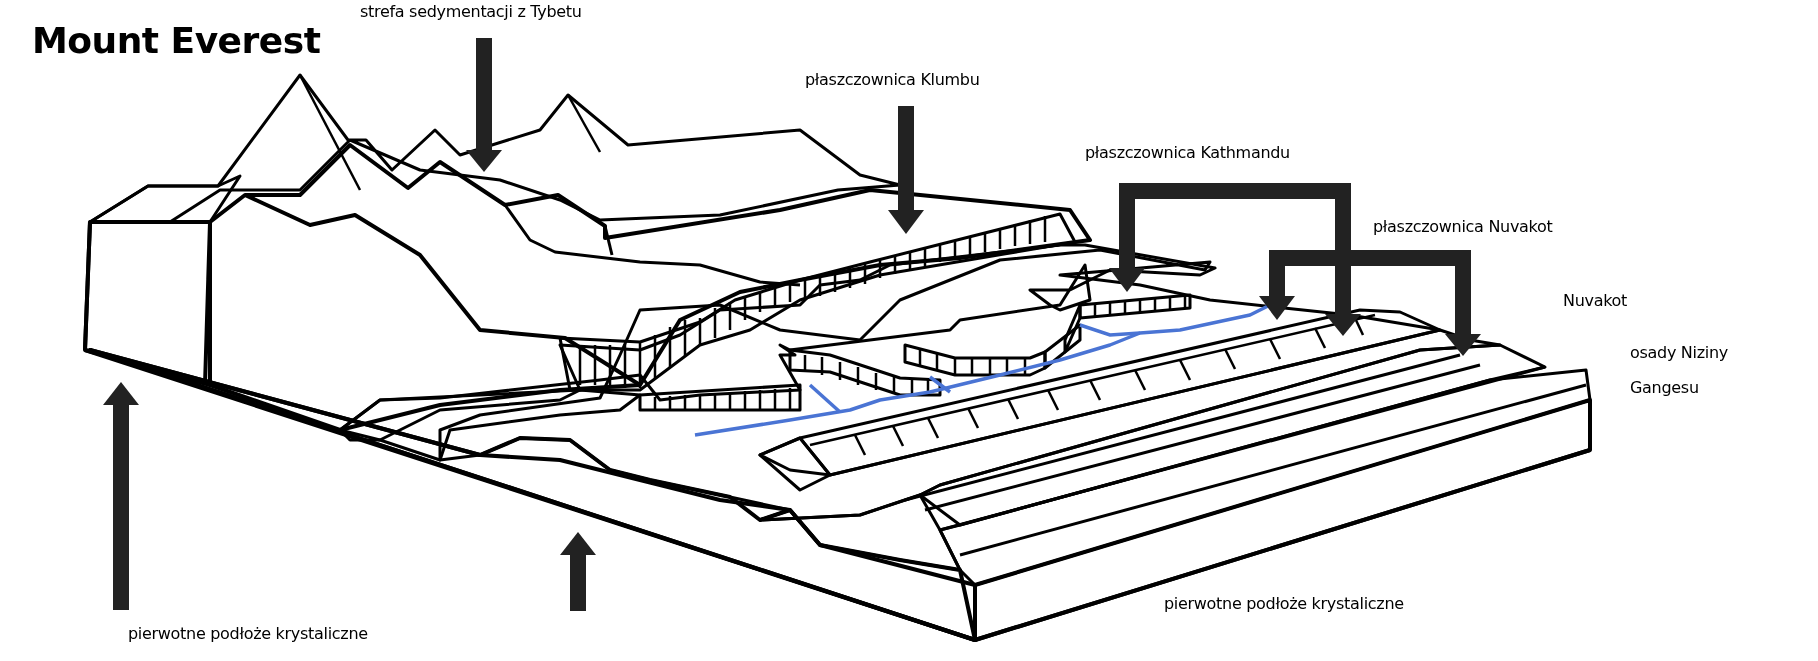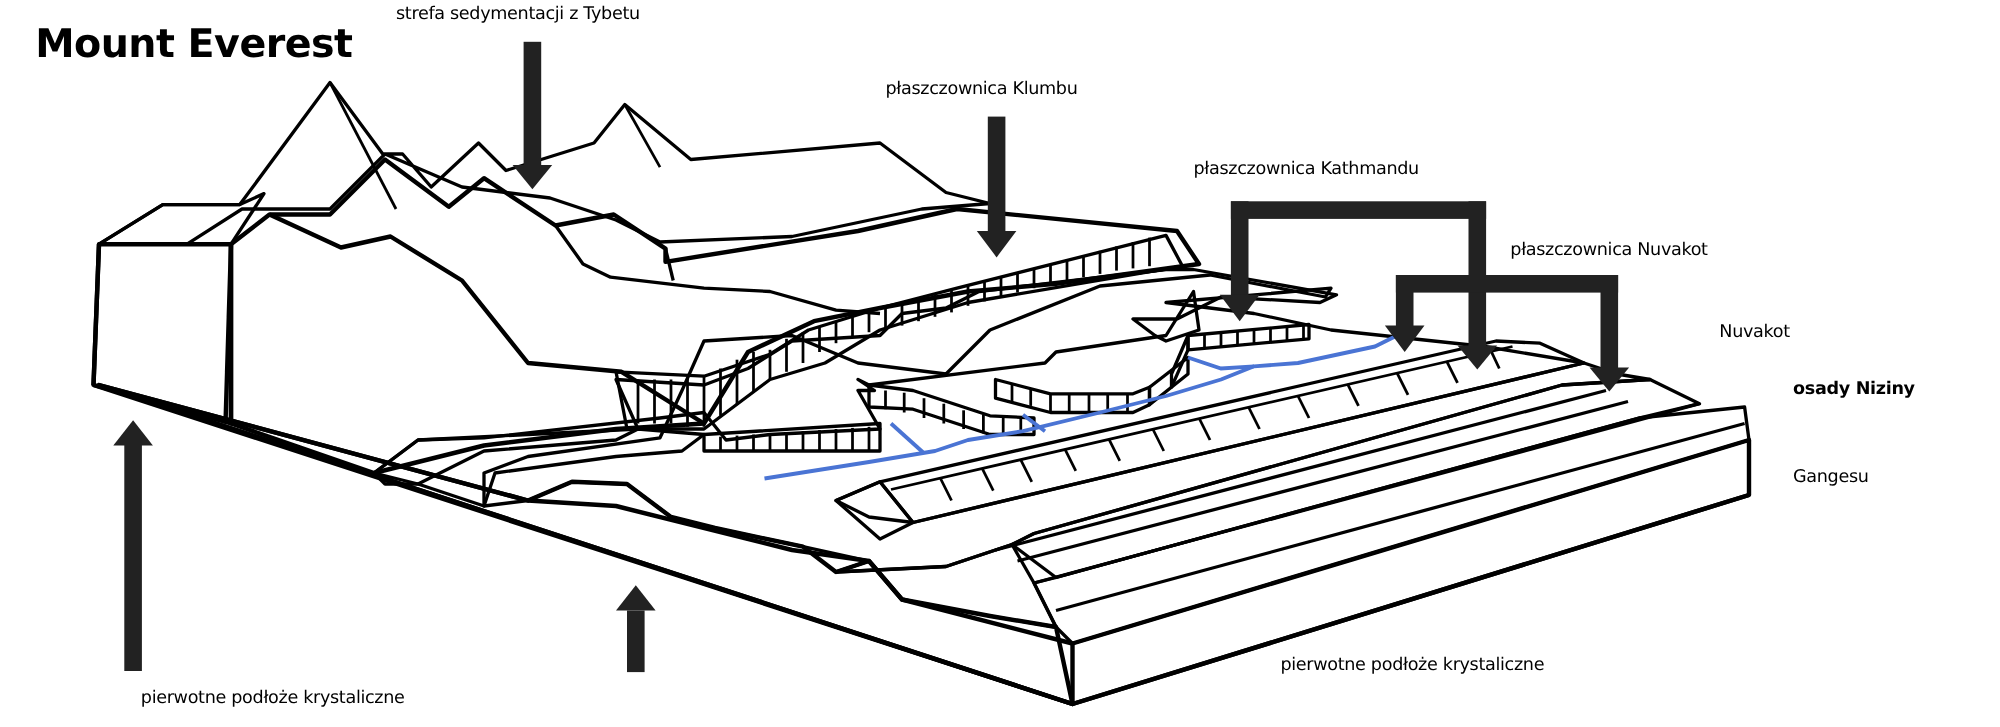--- a/index.html
+++ b/index.html
@@ -196,16 +196,16 @@
     <polygon points="560,555 596,555 578,532"></polygon>
   </g>
 </svg>
 
 <div class="lbl lbl-title">Mount Everest</div>
 <div class="lbl lbl-std" style="left:360px; top:2px;">strefa sedymentacji z Tybetu</div>
 <div class="lbl lbl-std" style="left:805px; top:70px;">płaszczownica Klumbu</div>
 <div class="lbl lbl-std" style="left:1085px; top:143px;">płaszczownica Kathmandu</div>
 <div class="lbl lbl-std" style="left:1373px; top:217px;">płaszczownica Nuvakot</div>
 <div class="lbl lbl-std" style="left:1563px; top:291px;">Nuvakot</div>
-<div class="lbl lbl-std" style="left:1630px; top:343px;font-weight:bold;">osady Niziny</div>
-<div class="lbl lbl-std" style="left:1630px; top:378px;margin-top:45px;">Gangesu</div>
+<div class="lbl lbl-std" style="left:1630px; top:343px;">osady Niziny</div>
+<div class="lbl lbl-std" style="left:1630px; top:378px;">Gangesu</div>
 <div class="lbl lbl-std" style="left:128px; top:624px;">pierwotne podłoże krystaliczne</div>
 <div class="lbl lbl-std" style="left:1164px; top:594px;">pierwotne podłoże krystaliczne</div>
 
 </body></html>

